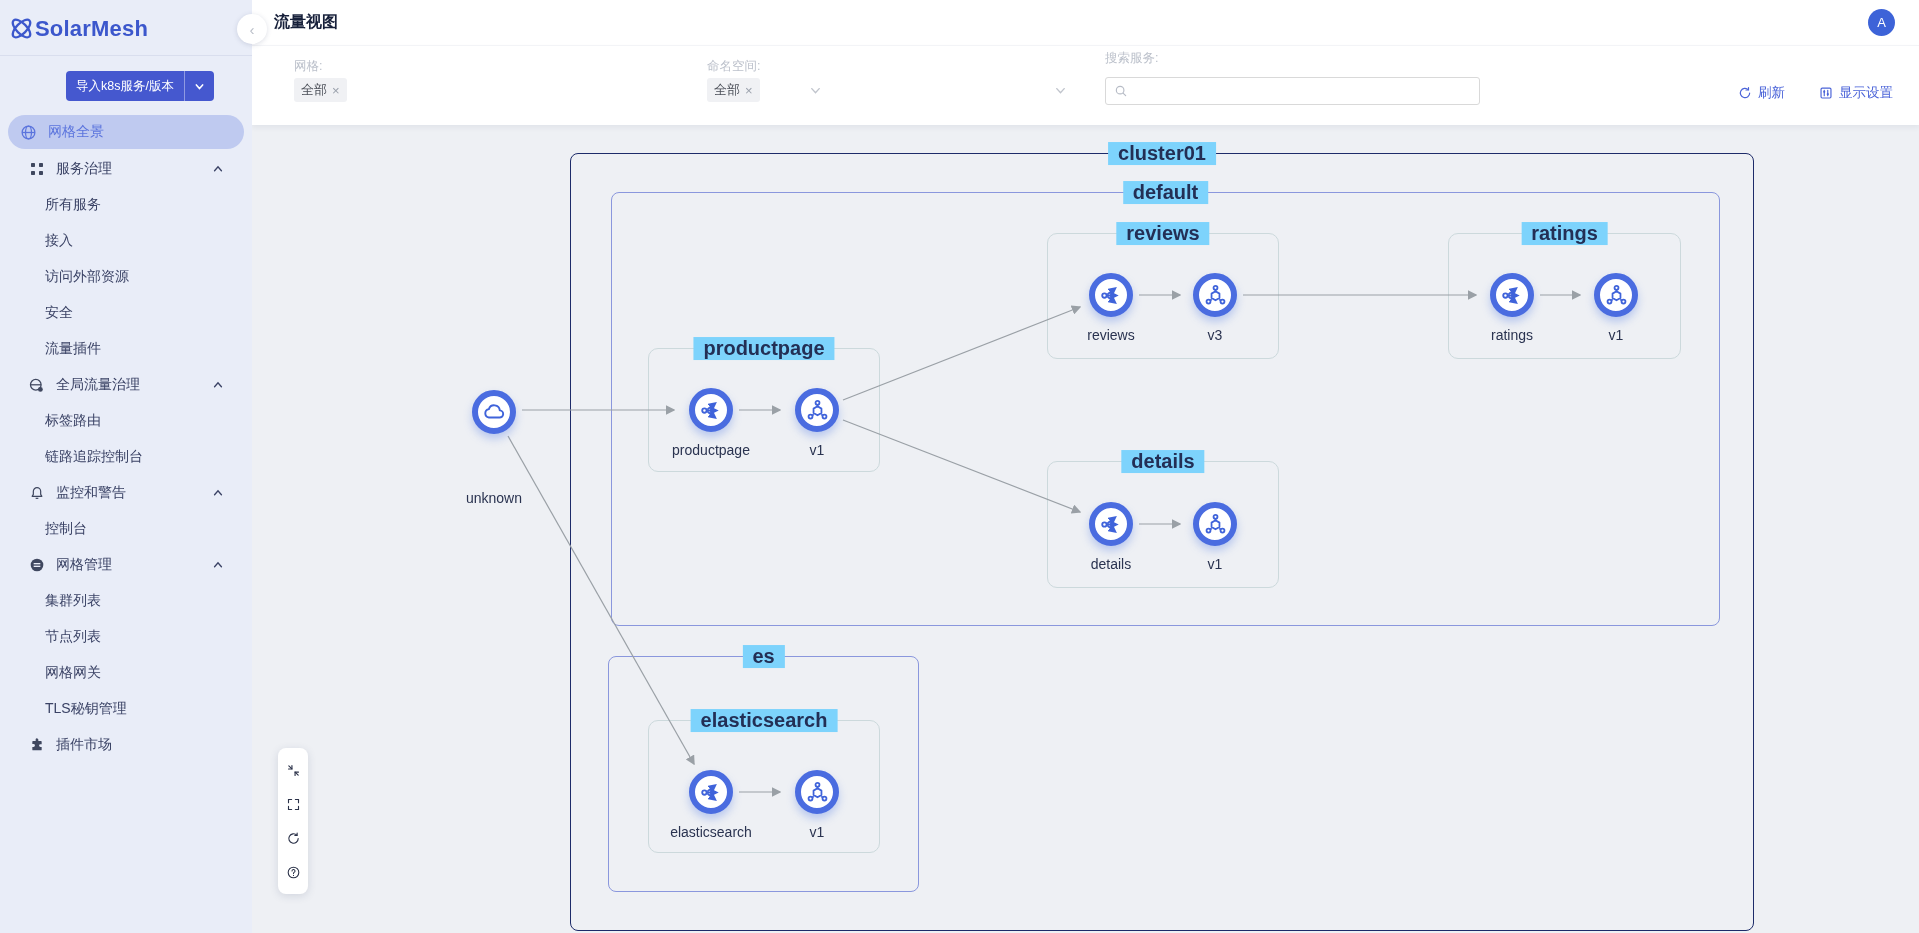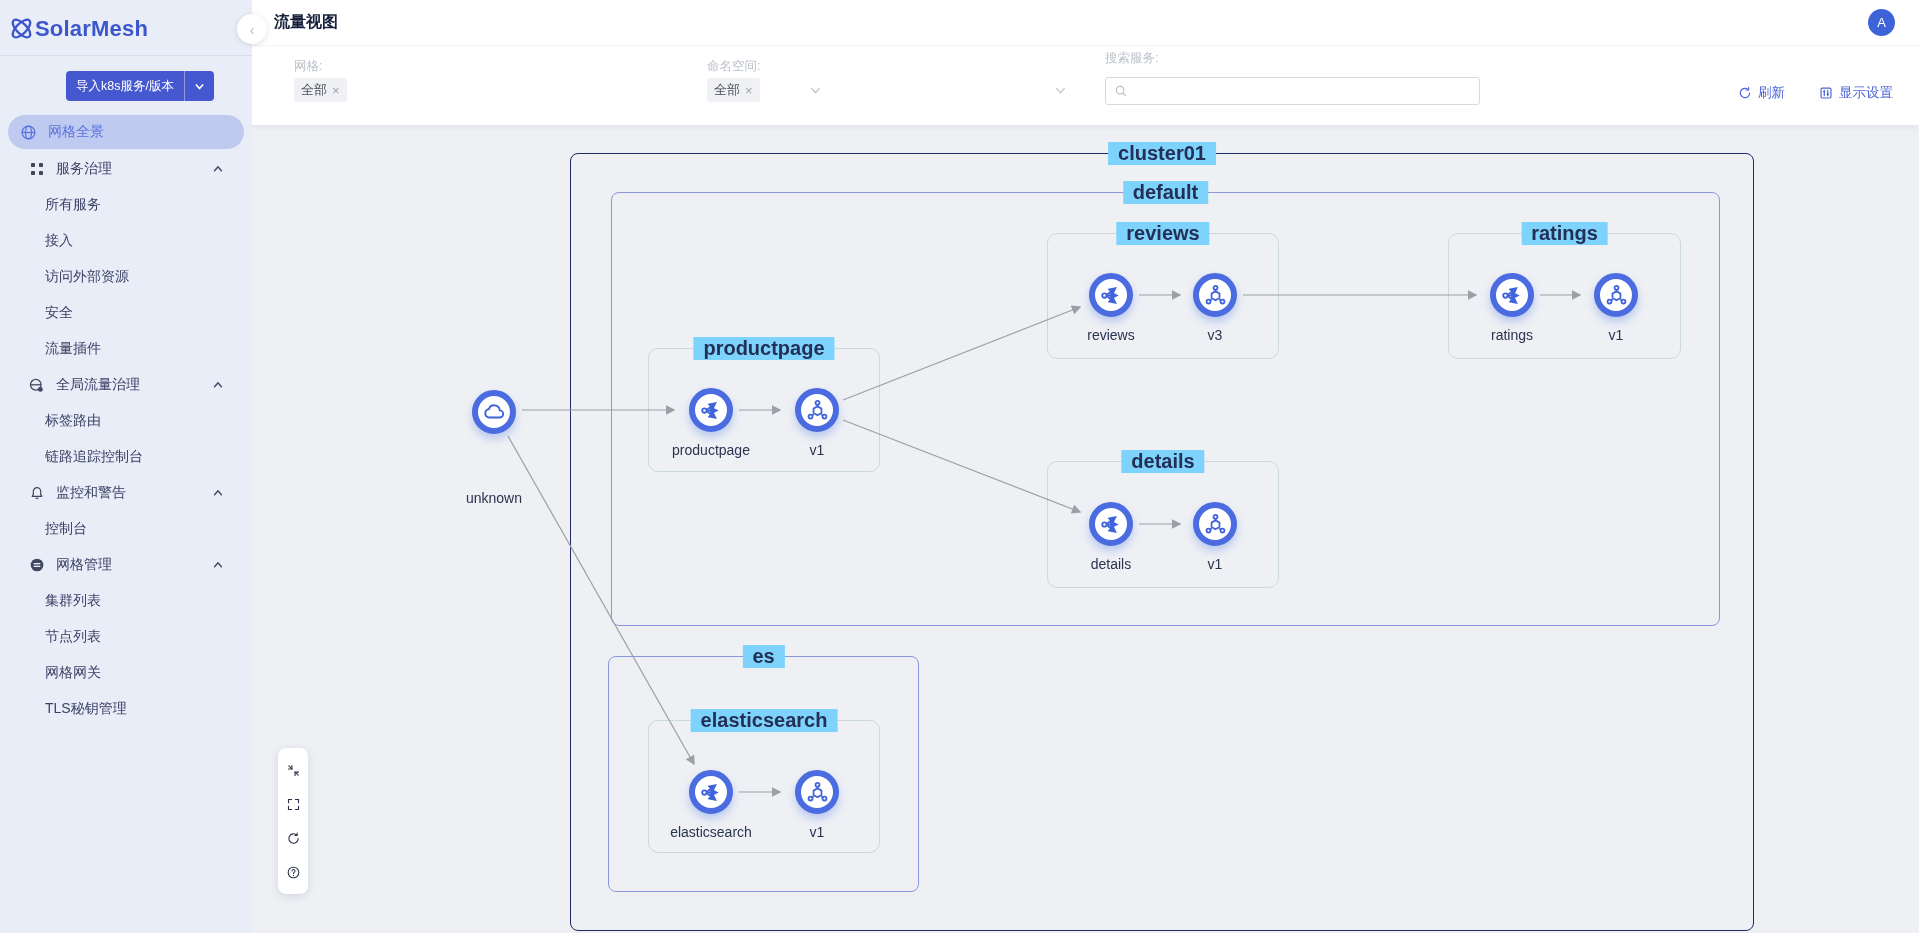--- a/index.html
+++ b/index.html
@@ -203,20 +203,28 @@
       <div class="menu-item sub">
           <span>节点列表</span>
         </div>
       <div class="menu-item sub">
           <span>网格网关</span>
         </div>
       <div class="menu-item sub">
           <span>TLS秘钥管理</span>
         </div>
 
+      <div class="menu-item">
+        <span class="mi-icon">
+          <svg width="16" height="16" viewBox="0 0 24 24" fill="currentColor">
+              <path d="M10 3 a2.2 2.2 0 0 1 4 1.3 V6 h4 a1 1 0 0 1 1 1 v3.7 h-1.7 a2.2 2.2 0 1 0 0 4.4 H19 V19 a1 1 0 0 1-1 1 H6 a1 1 0 0 1-1-1 v-4 h1.7 a2.2 2.2 0 1 0 0-4.4 H5 V7 a1 1 0 0 1 1-1 h4 V4.3 z"></path>
+            </svg>
+        </span>
+        <span>插件市场</span>
+      </div>
     </nav>
   </aside>
 
   <div class="main">
     <div class="collapse-btn">
       <span>‹</span>
     </div>
 
     <header class="header">
       <span class="page-title">流量视图</span>

